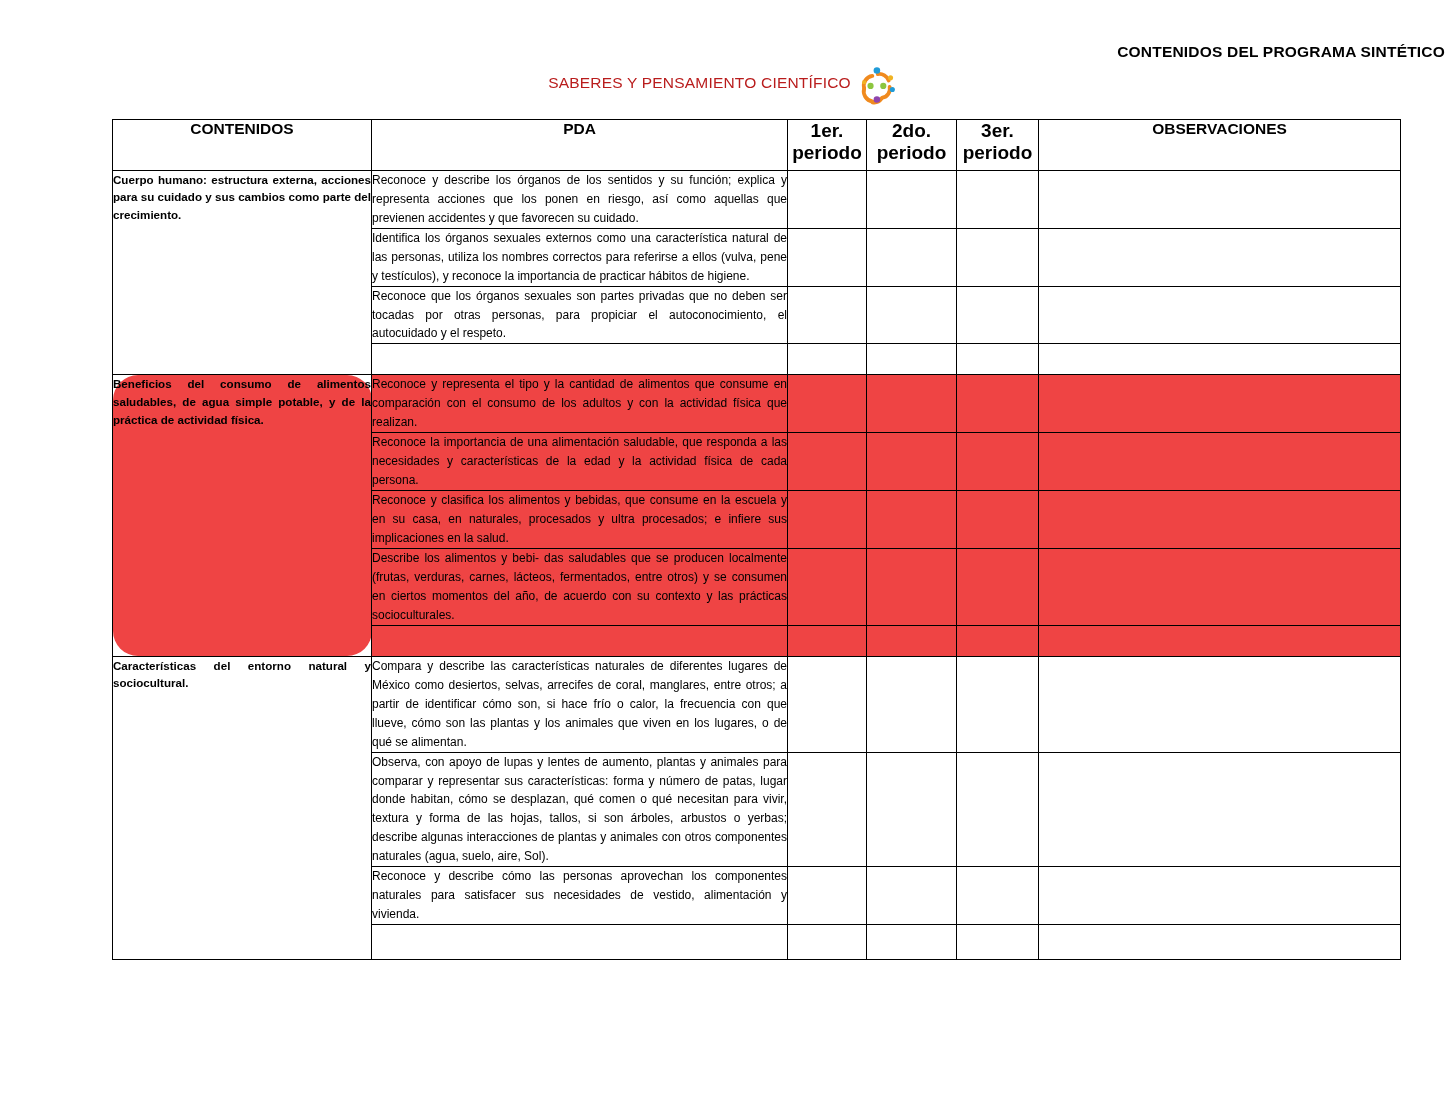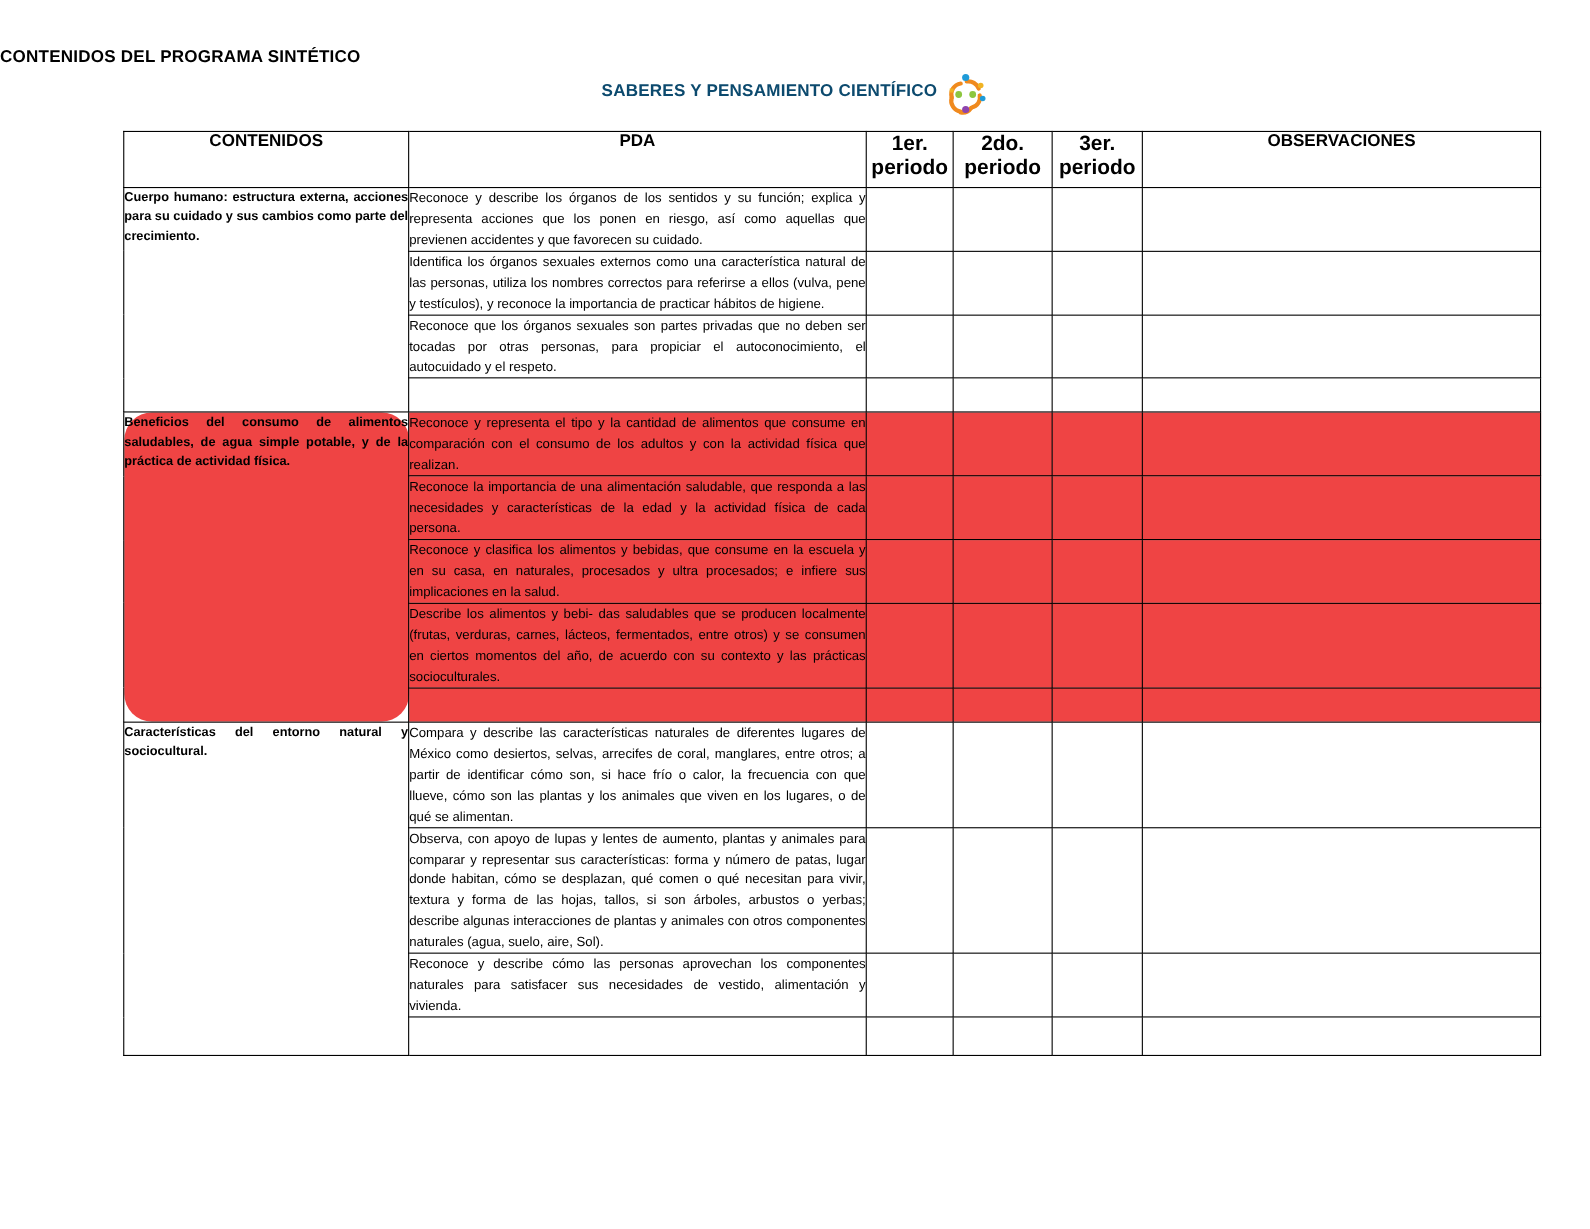--- a/index.html
+++ b/index.html
@@ -18,41 +18,41 @@
   .page {
     position: relative;
     width: 1445px;
     height: 1117px;
     background: #ffffff;
   }
 
   
   .doc-header {
     padding-top: 42px;
-    text-align: left;
+    text-align: right;
     line-height: 1.28;
   }
   .doc-header .line {
     font-weight: bold;
     font-size: 15.5px;
     letter-spacing: 0.2px;
     color: #000000;
   }
   .doc-header .line2 { }
   .title-row3 {
     display: flex;
     align-items: center;
     justify-content: center;
     gap: 4px;
     margin-top: 1px;
   }
   .subject-title {
-    font-weight: bold;
+    font-weight: normal;
     font-size: 15.5px;
-    color: #0c4a6e;
+    color: #b91c1c;
     letter-spacing: 0.2px;
   }
   .brand-logo {
     width: 42px;
     height: 40px;
     display: inline-block;
     position: relative;
     top: 2px;
   }
 

